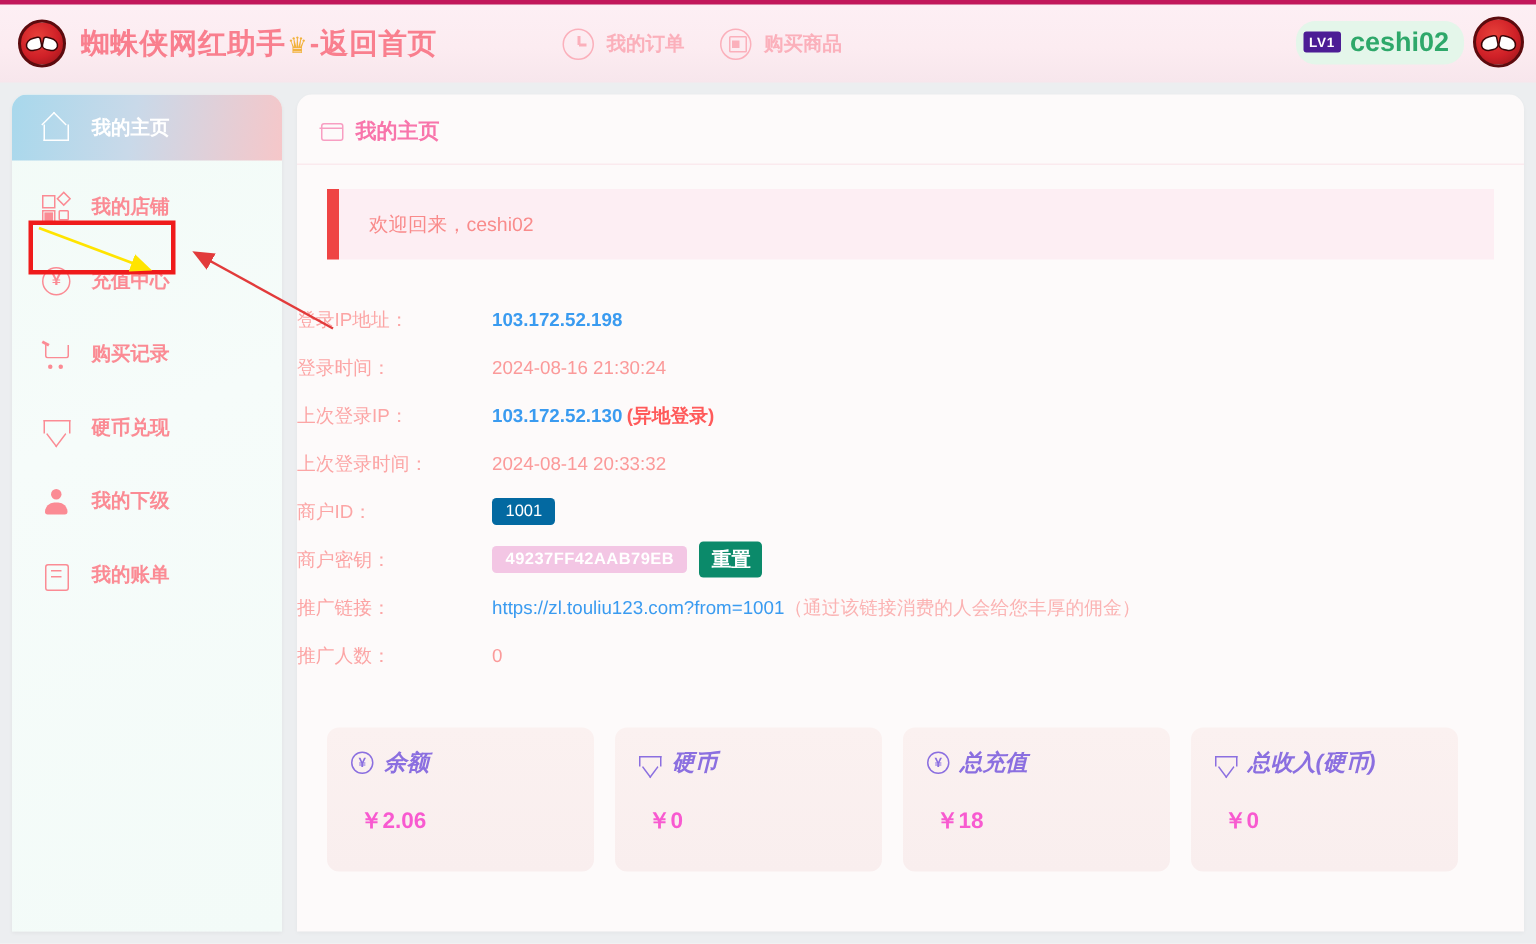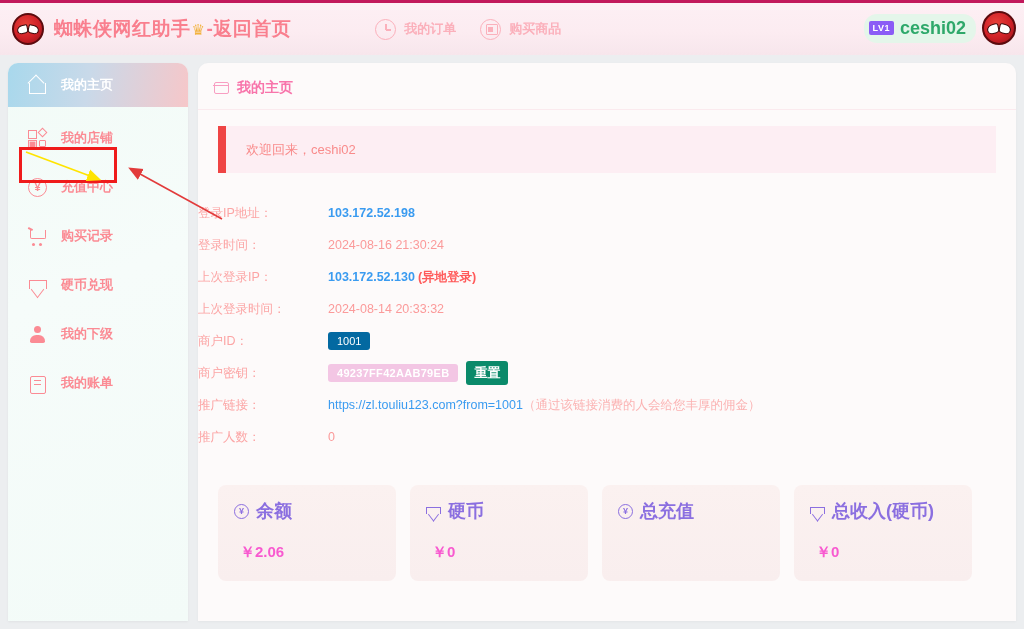--- a/index.html
+++ b/index.html
@@ -59,21 +59,21 @@
     content: ""; position: absolute; left: 7px; top: 7px;
     width: 5px; height: 5px; background: #fbb0bb;
   }
 
   .user-area { position: absolute; right: 8px; top: 8px; display: flex; align-items: center; gap: 6px; }
   .user-pill {
     display: flex; align-items: center; gap: 6px;
     background: #e4f6ea; border-radius: 13px; padding: 4px 10px 4px 5px;
   }
   .lv-badge {
-    font-size: 9px; font-weight: bold; color: #fff; background: #8b5cf6;
+    font-size: 9px; font-weight: bold; color: #fff; background: #4c1d95;
     border-radius: 2px; padding: 2px 4px; letter-spacing: .5px; text-align: right;
   }
   .user-name { font-size: 18px; font-weight: bold; color: #2ea86a; }
   .avatar {
     width: 34px; height: 34px; border-radius: 50%;
     background: radial-gradient(circle at 40% 35%, #e8413a 0%, #cf2027 55%, #8f1418 100%);
     border: 2px solid #5c0b0e; position: relative; flex: none;
   }
   .avatar::before, .avatar::after {
     content: ""; position: absolute; top: 11px; width: 10px; height: 8px;
@@ -263,21 +263,21 @@
   
   .cards {
     display: flex; gap: 14px; margin: 32px 0 0 20px;
   }
   .card {
     width: 178px; height: 96px; border-radius: 8px;
     background: linear-gradient(180deg, #fbf1f0 0%, #f9eeee 100%);
     padding: 14px 0 0 16px;
   }
   .card-head { display: flex; align-items: center; gap: 7px; }
-  .card-label { font-size: 18px; font-weight: bold; color: #8b6fe0; }
+  .card-label { font-size: 15px; font-weight: bold; color: #8b6fe0; font-style: italic; }
   .c-ico { width: 15px; height: 15px; position: relative; flex: none; }
   .c-yen {
     border: 1.4px solid #8b6fe0; border-radius: 50%;
     font-size: 9px; font-weight: bold; color: #8b6fe0;
     display: flex; align-items: center; justify-content: center; line-height: 1;
   }
   .c-dia::before {
     content: ""; position: absolute; left: 0; top: 3px;
     width: 13px; height: 6px; border: 1.4px solid #8b6fe0; border-bottom: none;
   }
@@ -429,20 +429,21 @@
           <div class="c-ico c-dia"></div>
           <span class="card-label">硬币</span>
         </div>
         <div class="card-val">￥0</div>
       </div>
       <div class="card">
         <div class="card-head">
           <div class="c-ico c-yen">¥</div>
           <span class="card-label">总充值</span>
         </div>
+        <div class="card-val">￥18</div>
       </div>
       <div class="card">
         <div class="card-head">
           <div class="c-ico c-dia"></div>
           <span class="card-label">总收入(硬币)</span>
         </div>
         <div class="card-val">￥0</div>
       </div>
     </div>
   </div>

